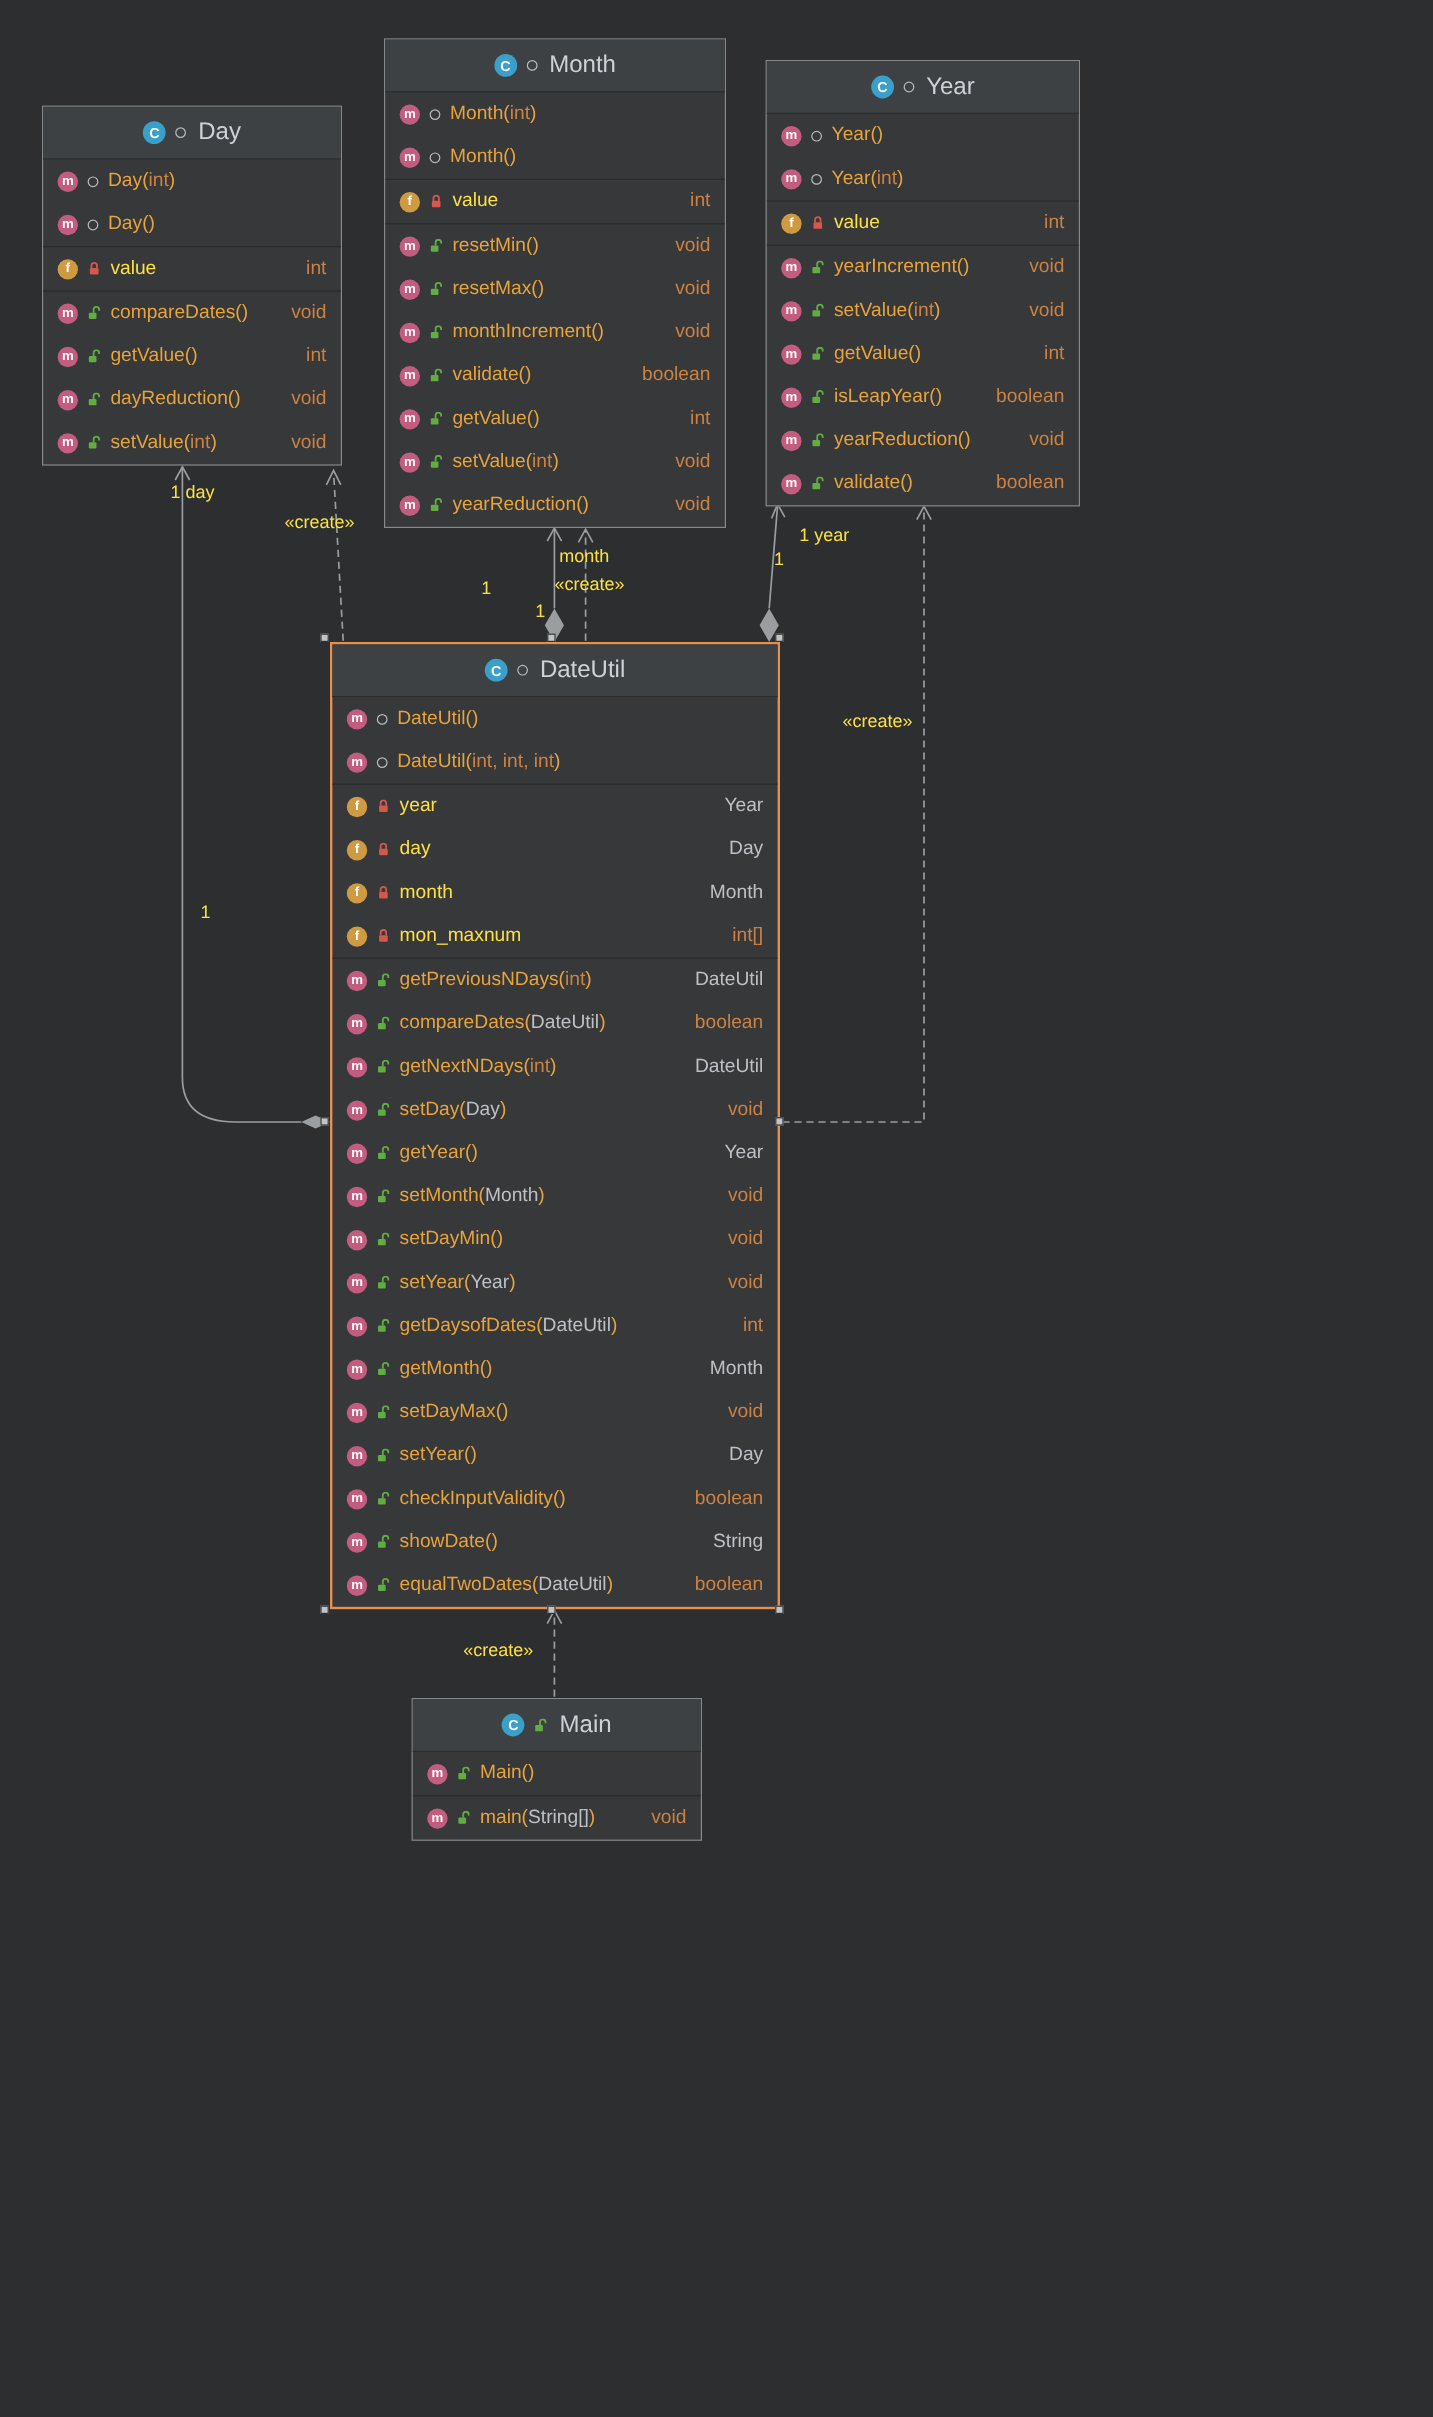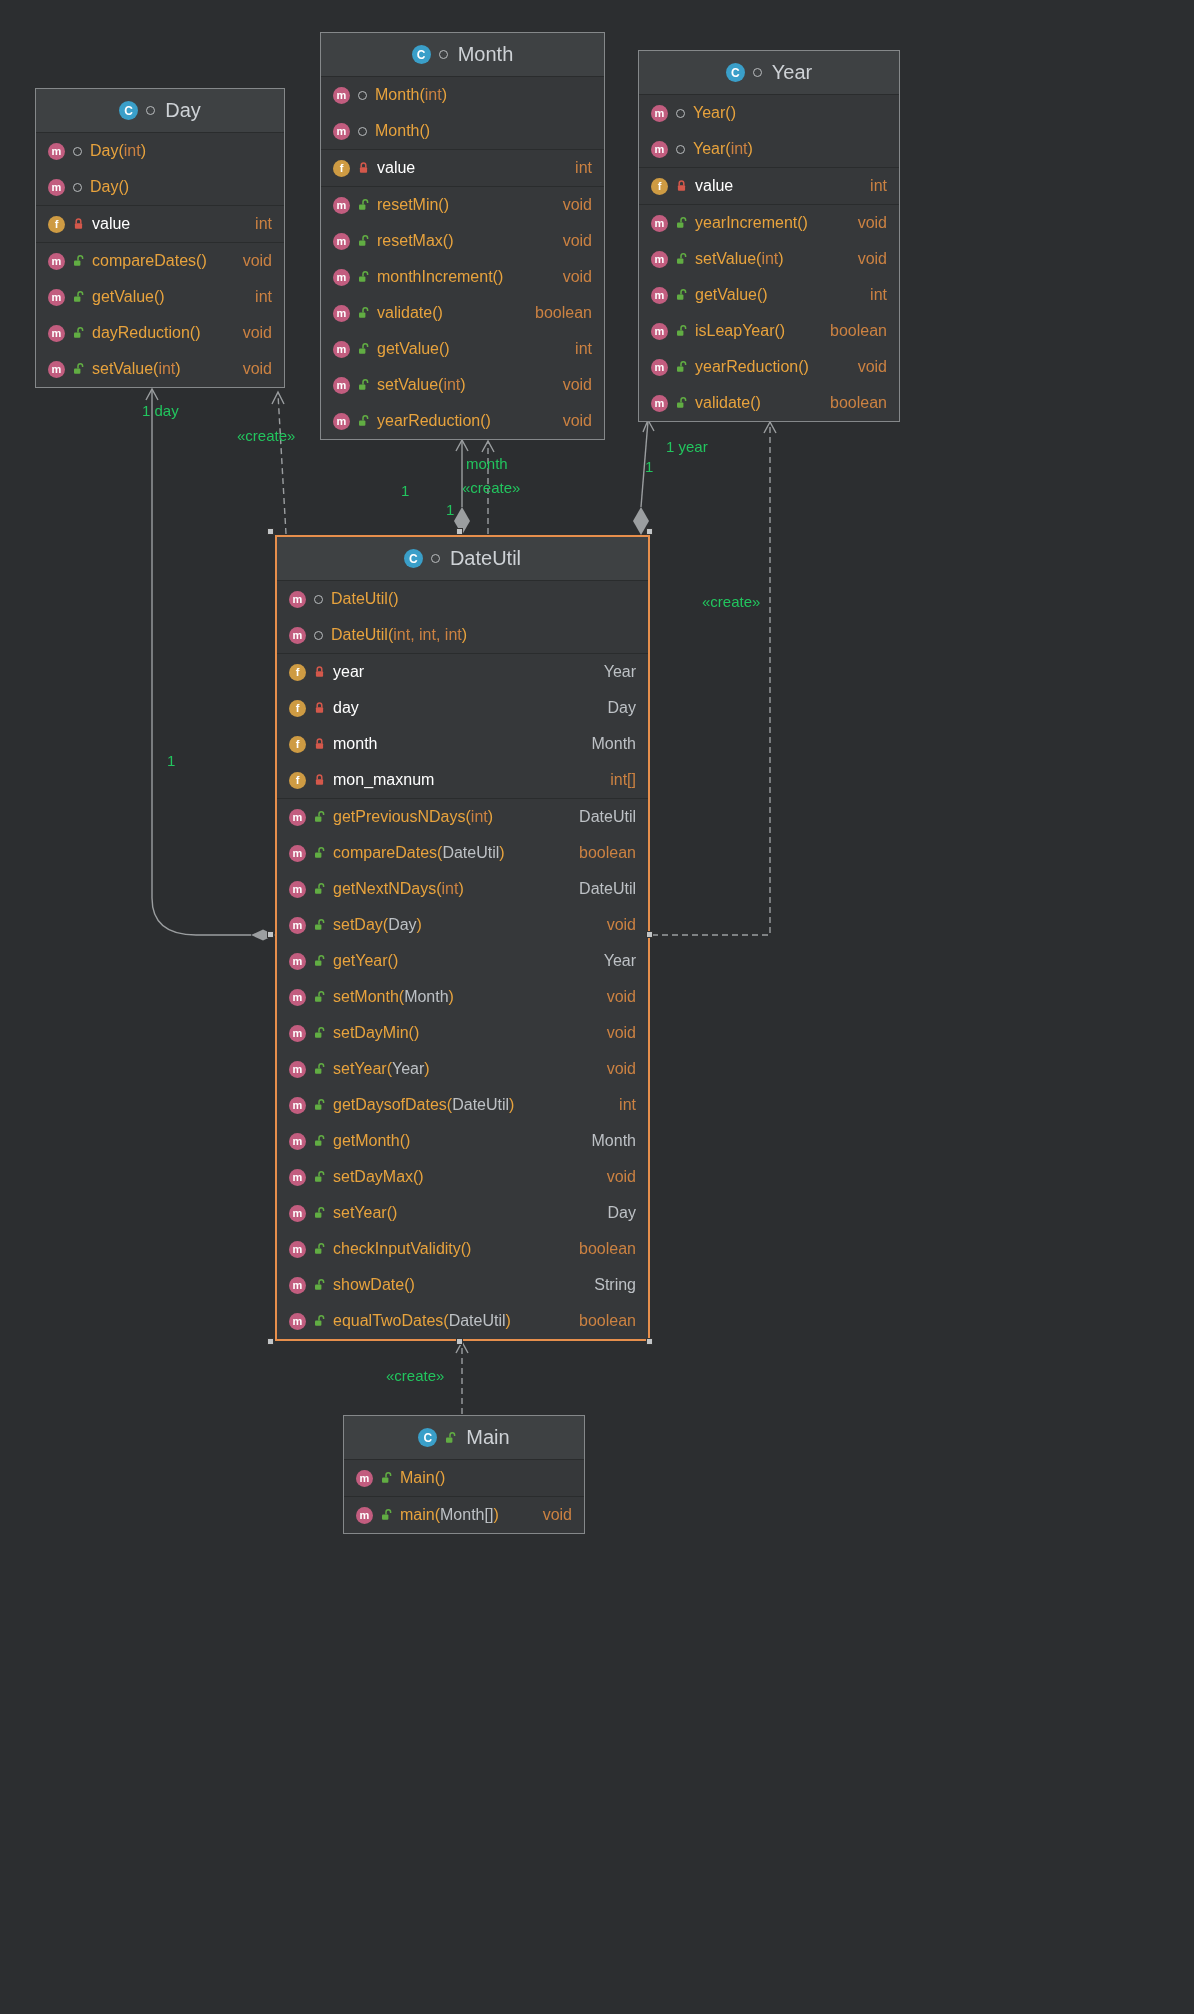--- a/index.html
+++ b/index.html
@@ -4,38 +4,38 @@
 <style>
   *{margin:0;padding:0;box-sizing:border-box}
   html,body{background:#232425}
   #diagram{position:relative;width:1194px;height:2014px;background:#2c2e30;
     font-family:"Liberation Sans",sans-serif;overflow:hidden}
   #edges{position:absolute;left:0;top:0}
   .solid{stroke:#9b9ea0;stroke-width:1.4;fill:none}
   .dash{stroke:#9b9ea0;stroke-width:1.4;fill:none;stroke-dasharray:6 4}
   .arrowp{stroke:#9b9ea0;stroke-width:1.4;fill:none}
   .diamond{fill:#9b9ea0}
-  .lbl{position:absolute;color:#22c55e;font-size:15px;white-space:nowrap}
+  .lbl{position:absolute;color:#fde047;font-size:15px;white-space:nowrap}
   .uml-class{position:absolute;background:#36383a;border:1px solid #85888a}
   .uml-class.selected{border:2px solid #e78f4c}
   .uml-head{height:44px;display:flex;align-items:center;justify-content:center;gap:8px;
     background:#3e4143;border-bottom:1px solid #2a2c2d}
   .uml-title{font-size:20px;color:#ced2d6;margin-left:2px}
   .sec + .sec{border-top:1px solid #2a2c2d}
   .row{height:36px;display:flex;align-items:center;padding:0 12px;gap:8px;font-size:16px;white-space:nowrap}
   .ic{width:17px;height:17px;border-radius:50%;display:inline-flex;align-items:center;
     justify-content:center;font-size:11px;color:#fff;flex:none;font-weight:bold}
   .ic.m{background:#c25d7f}
   .ic.f{background:#ce9b43}
   .ic.c{width:19px;height:19px;background:#3a9fc9;font-size:12px}
   .vis{flex:none;display:inline-block}
   .circ{width:9px;height:9px;border:1.5px solid #b9bcbe;border-radius:50%}
   .mname{overflow:hidden}
   .n-method{color:#e8a33d}
-  .n-field{color:#ffffff}
+  .n-field{color:#fde047}
   .k-prim{color:#cc8242}
   .k-class{color:#bdc1c5}
   .k-sep{color:#cc8242}
   .rt{margin-left:auto;padding-left:10px}
   .handle{position:absolute;width:7px;height:7px;background:#c2c5c7;border:1px solid #333}
 </style>
 </head>
 <body>
 
 <div id="diagram">
@@ -548,21 +548,21 @@
           <span class="mname"><span class="n-method">Main(</span><span class="n-method">)</span></span>
         </div>
       </div>
       <div class="sec">
         <div class="row">
           <span class="ic m">m</span>
           <svg class="vis" width="11" height="12" viewBox="0 0 11 12">
             <path d="M5 5.6V3.1a2.3 2.3 0 0 1 4.6 0V4" fill="none" stroke="#61ad43" stroke-width="1.5"></path>
             <rect x="1" y="5.6" width="6.4" height="5.2" rx="1" fill="#61ad43"></rect>
           </svg>
-          <span class="mname"><span class="n-method">main(</span><span class="k-class">Month[]</span><span class="n-method">)</span></span>
+          <span class="mname"><span class="n-method">main(</span><span class="k-class">String[]</span><span class="n-method">)</span></span>
           <span class="rt k-prim">void</span>
         </div>
       </div>
     </div>
 
   <div class="handle" style="left:267px;top:528px"></div>
   <div class="handle" style="left:456px;top:528px"></div>
   <div class="handle" style="left:646px;top:528px"></div>
   <div class="handle" style="left:267px;top:931px"></div>
   <div class="handle" style="left:646px;top:931px"></div>

